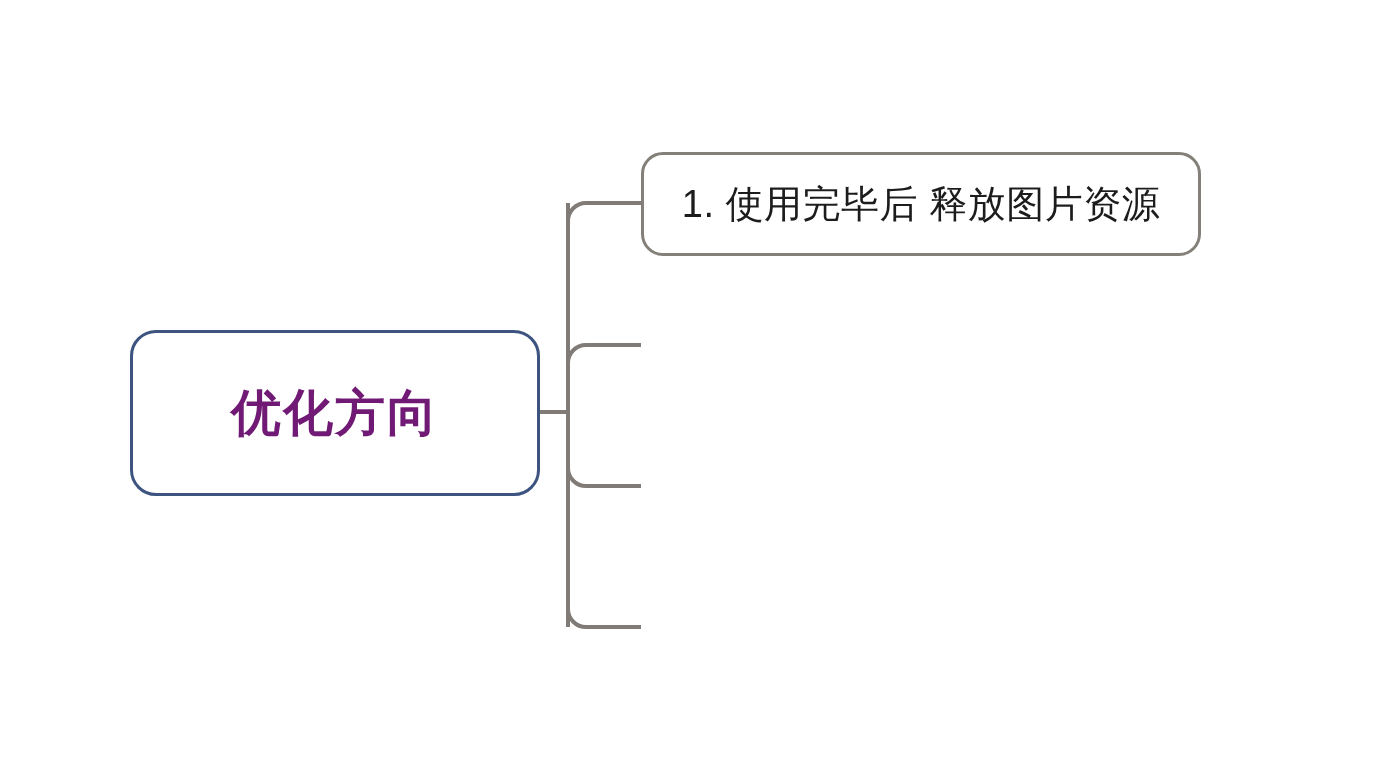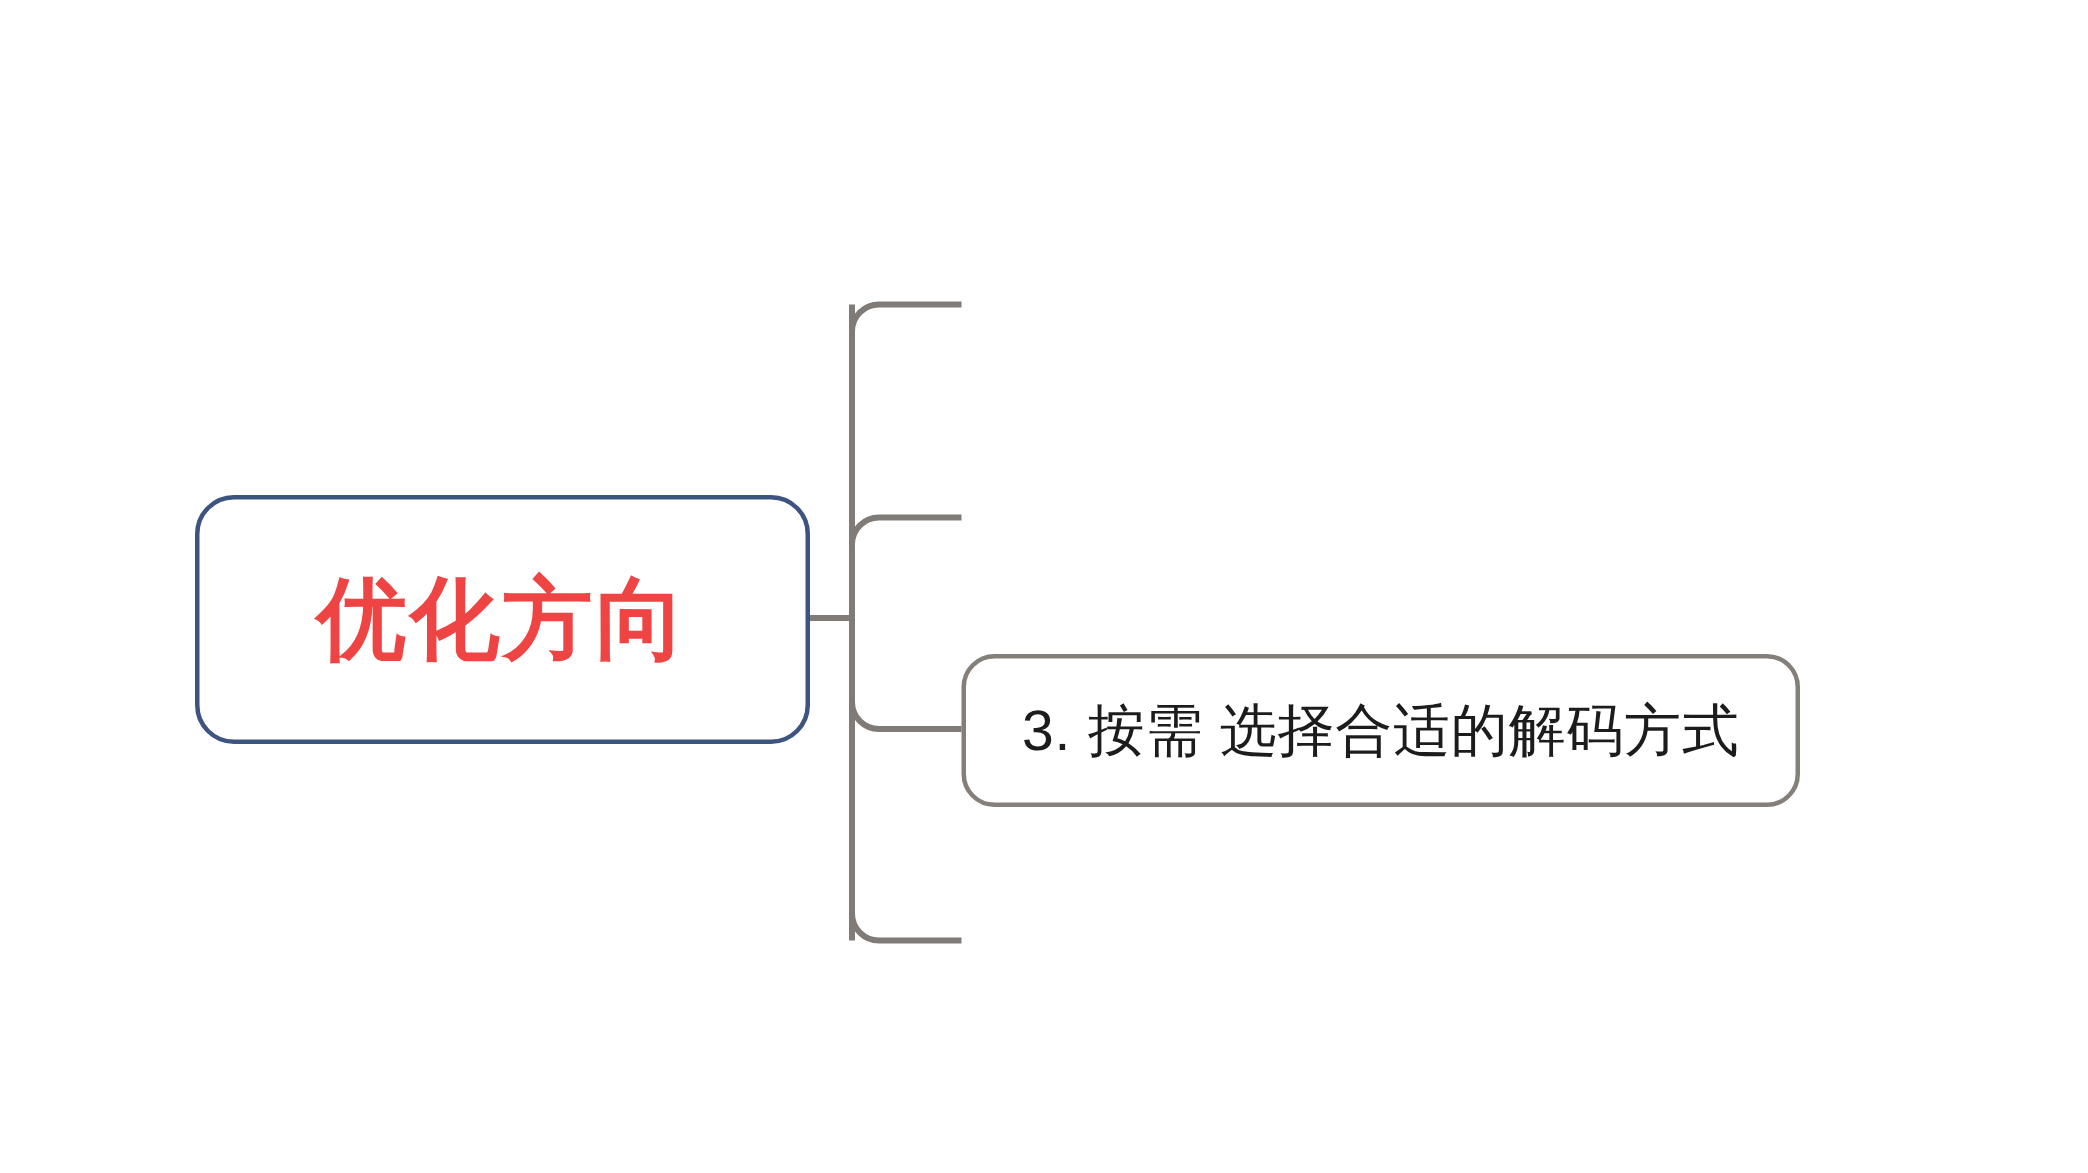--- a/index.html
+++ b/index.html
@@ -40,23 +40,23 @@
   }
   .node-root {
     left: 130px;
     top: 330px;
     width: 410px;
     height: 166px;
     border: 3px solid #3d5480;
     border-radius: 26px;
   }
   .node-root .node-label {
-    font-size: 60px;
+    font-size: 50px;
     font-weight: bold;
-    color: #ef4444;
+    color: #701a75;
     letter-spacing: 2px;
   }
   .node-child {
     border: 3px solid #847f79;
     border-radius: 22px;
     padding: 0 26px;
   }
   .node-child .node-label {
     font-size: 38px;
     font-weight: normal;
@@ -81,20 +81,20 @@
       <path d="M 568 363 A 18 18 0 0 1 586 345 L 641 345"></path>
       <path d="M 568 468 A 18 18 0 0 0 586 486 L 641 486"></path>
       <path d="M 568 609 A 18 18 0 0 0 586 627 L 641 627"></path>
     </g>
   </svg>
 
   <div class="node node-root" id="node-root">
     <span class="node-label">优化方向</span>
   </div>
 
+  <div class="node node-child" id="node-child-1">
+    <span class="node-label">1. 使用完毕后 释放图片资源</span>
+  </div>
 
 
-  <div class="node node-child" id="node-child-3">
-    <span class="node-label">3. 按需 选择合适的解码方式</span>
-  </div>
 
 
 </div>
 
 </body></html>

